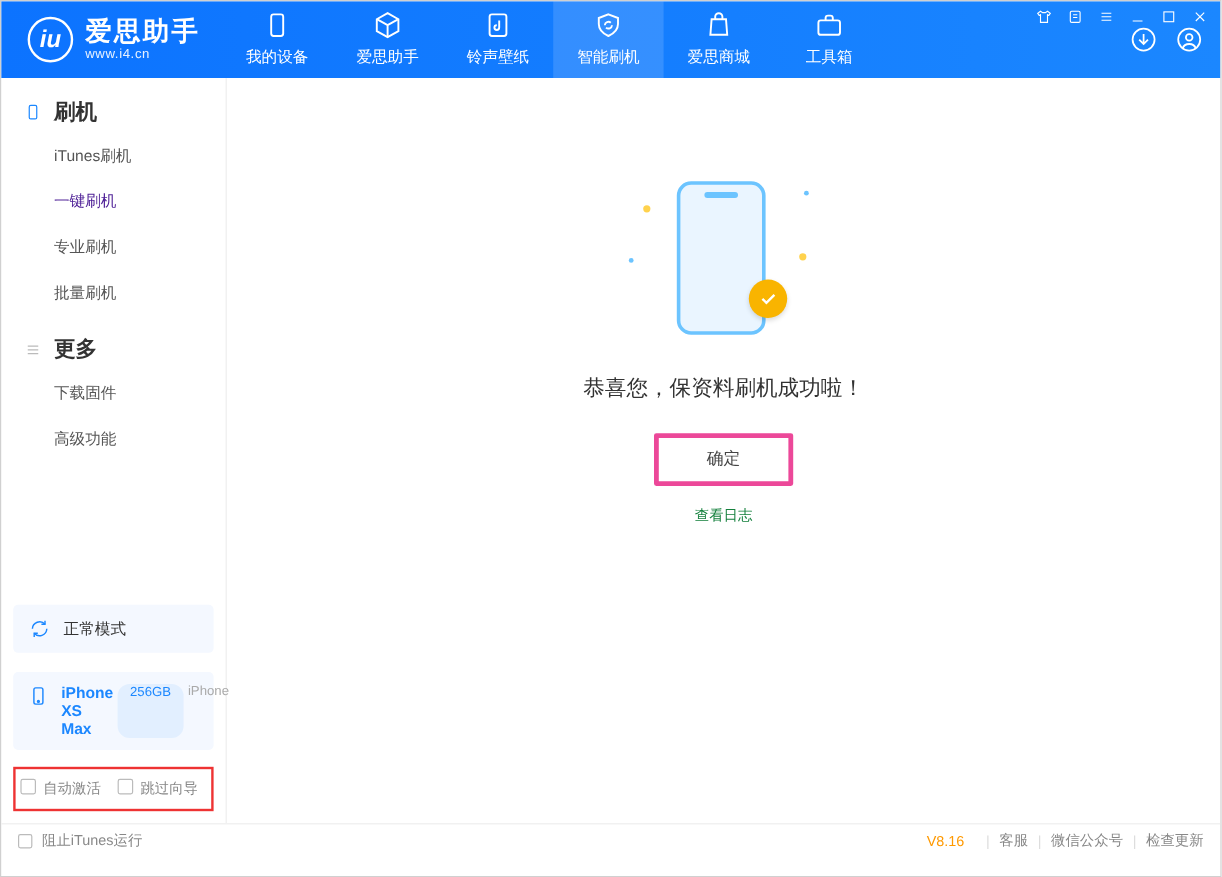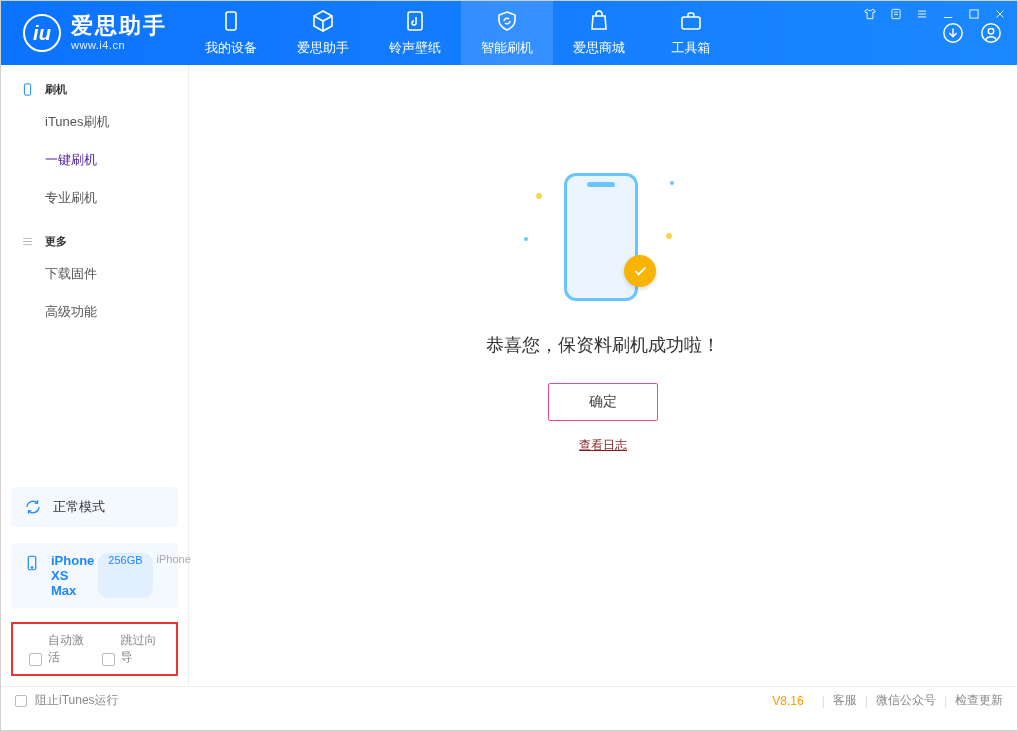--- a/index.html
+++ b/index.html
@@ -24,55 +24,55 @@
 .title-tools { position: absolute; top: 6px; right: 10px; display: flex; gap: 10px; align-items: center; }
 .title-tools .tt { width: 16px; height: 16px; display: flex; align-items: center; justify-content: center; cursor: pointer; }
 .title-tools .tt svg { width: 14px; height: 14px; fill: none; stroke: #fff; stroke-width: 1.6; }
 
 
 .body { display: flex; height: calc(100% - 80px - 28px); }
 .sidebar { width: 188px; border-right: 1px solid #eee; display: flex; flex-direction: column; }
 .content { flex: 1; position: relative; }
 
 
-.sb-section-title { display: flex; align-items: center; gap: 10px; padding: 16px 18px 6px 18px; font-size: 11px; color: #333; font-weight: 600; }
+.sb-section-title { display: flex; align-items: center; gap: 10px; padding: 16px 18px 6px 18px; font-size: 18px; color: #333; font-weight: 600; }
 .sb-section-title .sec-icon { width: 16px; height: 16px; display: flex; align-items: center; justify-content: center; }
 .sb-section-title .sec-icon svg { width: 15px; height: 15px; stroke: #1b87ff; fill: none; stroke-width: 1.6; }
 .sb-section-title.more .sec-icon svg { stroke: #bbb; }
 .sb-item { padding: 10px 18px 10px 44px; font-size: 13px; color: #555; cursor: pointer; }
 .sb-item.active { color: #4c1d95; }
 .sb-spacer { flex: 1; }
 
 .mode-box, .device-box { margin: 8px 10px; background: #f4f8ff; border-radius: 4px; padding: 10px 12px; display: flex; align-items: center; gap: 10px; font-size: 13px; color: #333; }
 .mode-box .micon, .device-box .dicon { width: 20px; height: 20px; display: flex; align-items: center; justify-content: center; }
 .mode-box svg, .device-box svg { width: 18px; height: 18px; stroke: #1b87ff; fill: none; stroke-width: 1.6; }
 .device-box { flex-direction: row; align-items: flex-start; }
 .device-box .dinfo { display: flex; flex-direction: row; gap: 4px; }
 .device-box .dname { color: #1b87ff; font-weight: 600; font-size: 13px; }
 .device-box .dcap { display: inline-block; background: #e2efff; color: #1b87ff; border-radius: 10px; padding: 1px 10px; font-size: 11px; width: fit-content; }
 .device-box .dtype { color: #aaa; font-size: 11px; }
 
-.check-row { border: 2px solid #e33; margin: 6px 10px 10px 10px; padding: 8px 16px; display: flex; gap: 6px; align-items: flex-end; font-size: 12px; color: #888; }
+.check-row { border: 2px solid #e33; margin: 6px 10px 10px 10px; padding: 8px 4px; display: flex; gap: 6px; align-items: flex-start; font-size: 12px; color: #888; }
 .check-row .cb { width: 13px; height: 13px; border: 1px solid #bbb; border-radius: 2px; display: inline-block; cursor: pointer; flex-shrink: 0; }
 
 
-.result { display: flex; flex-direction: column; align-items: center; padding-top: 108px; }
+.result { display: flex; flex-direction: column; align-items: center; padding-top: 86px; }
 .phone-illus { position: relative; width: 110px; height: 130px; margin-bottom: 30px; }
 .phone-illus .spark { position: absolute; width: 6px; height: 6px; background: #ffd24d; border-radius: 50%; }
 .phone-illus .spark:nth-child(1){ top: 20px; left: -12px; }
 .phone-illus .spark:nth-child(2){ top: 64px; left: -24px; width:4px; height:4px; background:#6cc4ff; }
 .phone-illus .spark:nth-child(3){ top: 8px; right: -16px; width:4px; height:4px; background:#6cc4ff; }
 .phone-illus .spark:nth-child(4){ top: 60px; right: -14px; }
 .phone-illus .phone { position: absolute; left: 16px; top: 0; width: 74px; height: 128px; border: 3px solid #6cc4ff; border-radius: 12px; background: #eaf5ff; }
 .phone-illus .phone::before { content:""; position:absolute; top: 6px; left:50%; transform:translateX(-50%); width: 28px; height: 5px; background:#6cc4ff; border-radius: 3px; }
 .phone-illus .badge { position: absolute; right: 2px; bottom: 16px; width: 32px; height: 32px; background: #f9b400; border-radius: 50%; display:flex; align-items:center; justify-content:center; box-shadow: 0 2px 4px rgba(0,0,0,.15); }
 .phone-illus .badge svg { width: 16px; height: 16px; stroke: #fff; fill:none; stroke-width: 3; }
 .result .msg { font-size: 18px; color: #333; margin-bottom: 26px; }
-.result .ok-btn { border: 1px solid #ec4899; background: #fff; padding: 9px 40px; font-size: 14px; color: #444; cursor: pointer; border-radius: 2px; margin-bottom: 16px; }
-.result .log-link { font-size: 12px; color: #7f1d1d; cursor: pointer; text-decoration: underline; }
+.result .ok-btn { border: 4px solid #ec4899; background: #fff; padding: 9px 40px; font-size: 14px; color: #444; cursor: pointer; border-radius: 2px; margin-bottom: 16px; }
+.result .log-link { font-size: 12px; color: #15803d; cursor: pointer; }
 
 
 .statusbar { height: 28px; border-top: 1px solid #eee; display: flex; align-items: center; padding: 0 14px; font-size: 12px; color: #888; gap: 8px; }
 .statusbar .cb { width: 12px; height: 12px; border: 1px solid #bbb; border-radius: 2px; display: inline-block; cursor: pointer; }
 .statusbar .sb-spacer2 { flex: 1; }
 .statusbar .ver { color: #f90; margin-right: 10px; margin-left: 36px; }
 .statusbar .sep { color: #ddd; }
 .statusbar .slink { color: #888; cursor: pointer; }
 </style>
 </head>
@@ -199,20 +199,21 @@
       <span class="sec-icon">
           <svg viewBox="0 0 24 24">
             <rect x="7" y="3" width="10" height="18" rx="2"></rect>
           </svg>
         </span>
       <span>刷机</span>
     </div>
     <div class="sb-item">iTunes刷机</div>
     <div class="sb-item active">一键刷机</div>
     <div class="sb-item">专业刷机</div>
+    <div class="sb-item">批量刷机</div>
 
     <div class="sb-section-title more">
       <span class="sec-icon">
           <svg viewBox="0 0 24 24">
             <path d="M5 7h14M5 12h14M5 17h14"></path>
           </svg>
         </span>
       <span>更多</span>
     </div>
     <div class="sb-item">下载固件</div>

